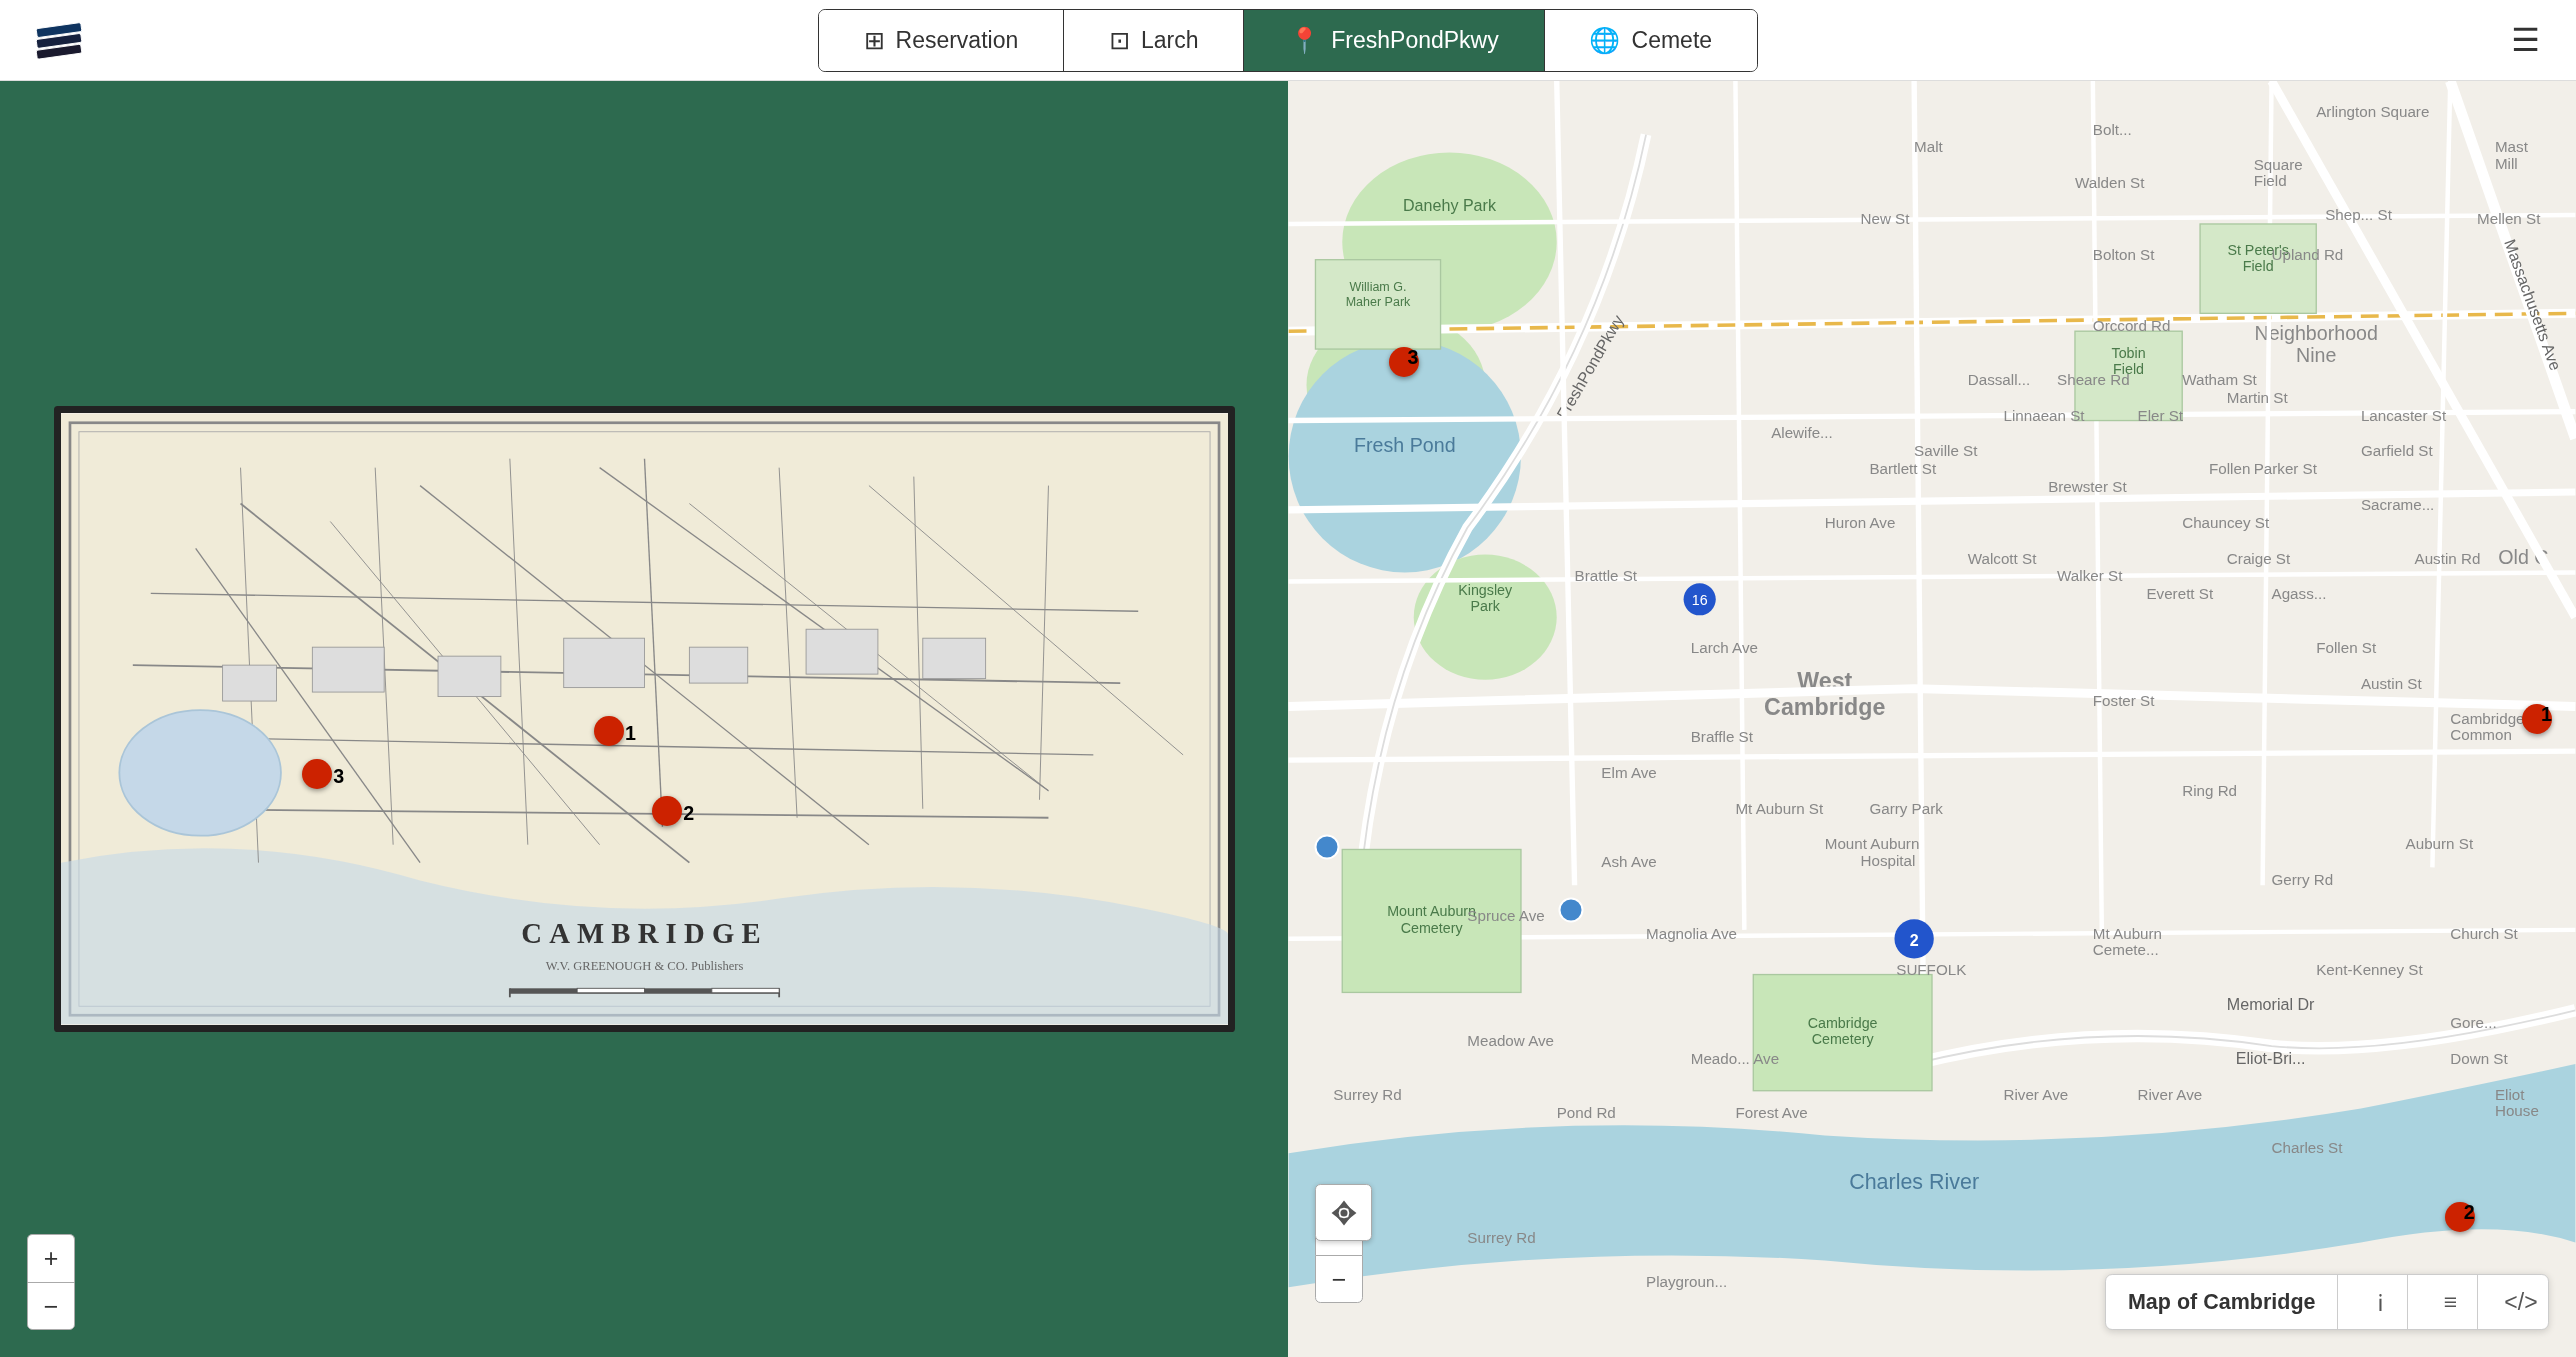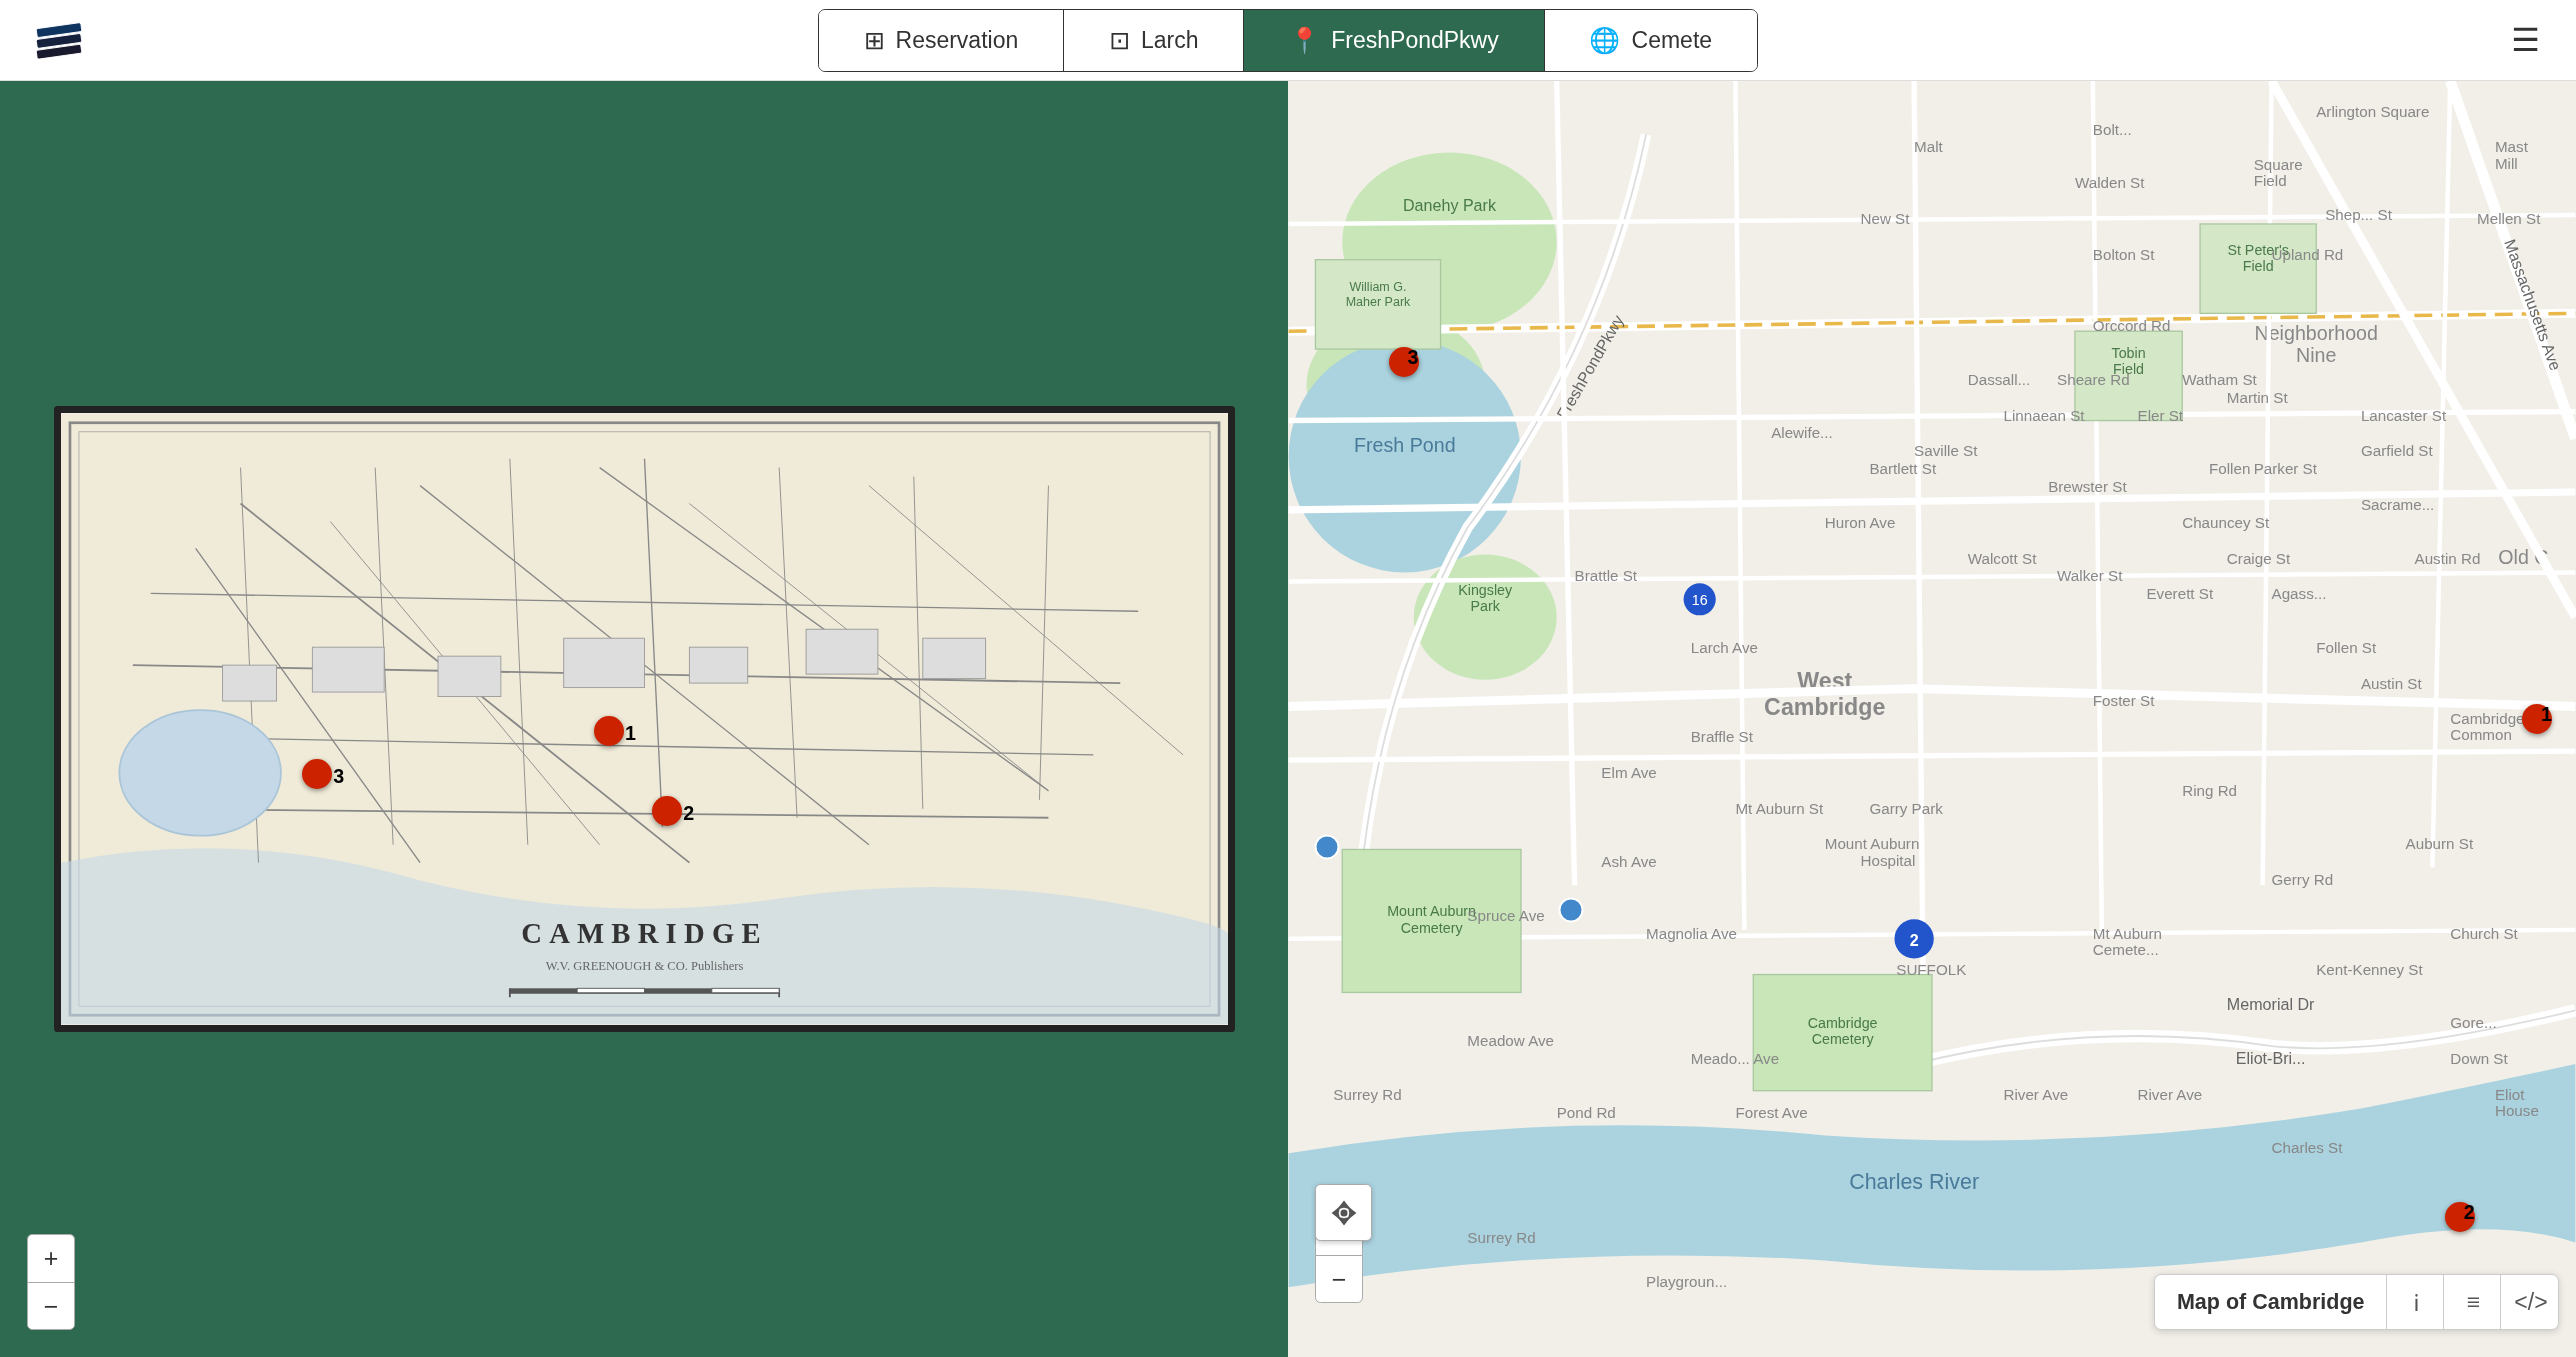--- a/index.html
+++ b/index.html
@@ -231,27 +231,27 @@
       justify-content: center;
       font-size: 29px;
       cursor: pointer;
       box-shadow: 0 1.8px 5.4px rgba(0,0,0,0.2);
     }
 
     
     .map-info-bar {
       position: absolute;
       bottom: 27px;
-      right: 17px;
+      right: 27px;
       background: #fff;
       border: 0.9px solid #ccc;
       border-radius: 7.2px;
       display: flex;
       align-items: center;
-      gap: 3px;
+      gap: 16px;
       overflow: hidden;
       box-shadow: 0 1.8px 7.2px rgba(0,0,0,0.15);
     }
     .map-info-title {
       padding: 14.3px 21.5px;
       font-size: 21.5px;
       font-weight: 600;
       color: #333;
       border-right: 0.9px solid #ccc;
     }

